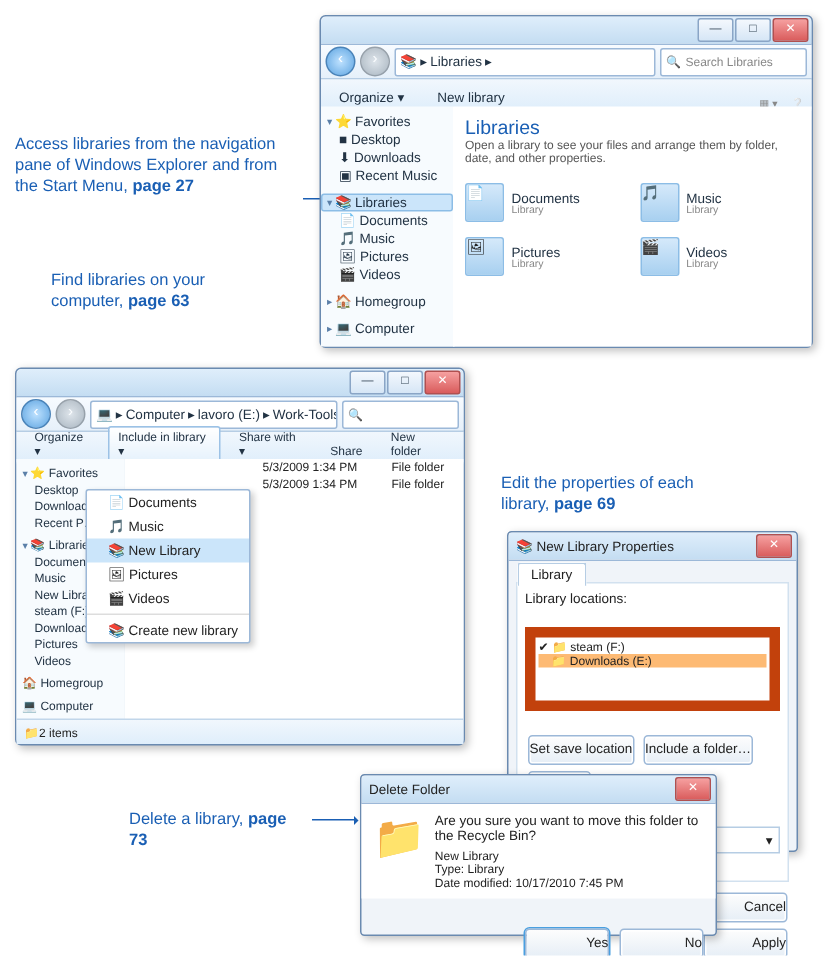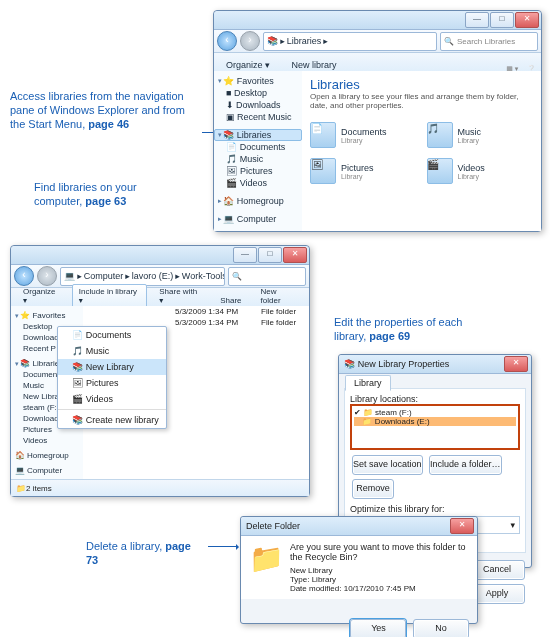--- a/index.html
+++ b/index.html
@@ -37,29 +37,29 @@
 .drop .dsel{background:#cbe5fa}
 .drop hr{margin:2px 0;border:none;border-top:1px solid #ddd}
 .callout{position:absolute;font-size:11px;color:#1a5fb4;line-height:1.25}
 .callout b{font-weight:700}
 .lead{position:absolute;border-top:1px solid #1a5fb4}
 .lead::after{content:"";position:absolute;right:-4px;top:-3px;border:3px solid transparent;border-left-color:#1a5fb4}
 .dlg{position:absolute;background:#f0f4f9;border:1px solid #6a8ab0;border-radius:3px;box-shadow:2px 2px 6px rgba(0,0,0,.25);font-size:9px}
 .dlgti{height:18px;background:linear-gradient(#dfeefb,#c4ddf2);border-bottom:1px solid #9cb8d8;padding:0 5px;line-height:18px;border-radius:3px 3px 0 0;position:relative}
 .dlgbody{background:#fff;margin:5px;border:1px solid #d2e1ef;padding:5px}
 .fld{height:16px;border:1px solid #b6cde4;background:#fff;display:flex;align-items:center;padding:0 4px;margin:2px 0}
-.btn7{display:inline-block;min-width:54px;height:18px;background:linear-gradient(#fdfdfd,#e6eef6);border:1px solid #9cb8d8;border-radius:3px;text-align:center;line-height:17px;font-size:9px;margin:2px;box-shadow:0 0 0 1px #fff inset}
+.btn7{display:inline-block;min-width:54px;height:18px;background:linear-gradient(#fdfdfd,#e6eef6);border:1px solid #9cb8d8;border-radius:3px;text-align:right;line-height:17px;font-size:9px;margin:2px;box-shadow:0 0 0 1px #fff inset}
 .status{height:16px;background:linear-gradient(#f1f7fd,#dfeefb);border-top:1px solid #c1d6ea;font-size:8px;padding:0 5px;display:flex;align-items:center}
 .listhdr{height:16px;background:linear-gradient(#fdfdfd,#ececec);border-bottom:1px solid #ddd;display:flex;font-size:8px;color:#555}
 .listhdr span{padding:2px 6px;border-right:1px solid #ddd}
 </style>
 </head>
 <body>
 
-<div class="callout" style="left:10px;top:90px;width:190px"><span>Access libraries from the navigation pane of Windows Explorer and from the Start Menu, </span><b>page 46</b></div>
+<div class="callout" style="left:10px;top:90px;width:190px"><span>Access libraries from the navigation pane of Windows Explorer and from the Start Menu, </span><b>page 27</b></div>
 <div class="lead" style="left:202px;top:132px;width:30px"></div>
 
 <div class="callout" style="left:34px;top:181px;width:150px"><span>Find libraries on your computer, </span><b>page 63</b></div>
 
 <div class="callout" style="left:334px;top:316px;width:160px"><span>Edit the properties of each library, </span><b>page 69</b></div>
 
 <div class="callout" style="left:86px;top:540px;width:120px"><span>Delete a library, </span><b>page 73</b></div>
 <div class="lead" style="left:208px;top:546px;width:30px"></div>
 
 <div class="window" style="left:213px;top:10px;width:327px;height:220px">
@@ -221,21 +221,21 @@
     <hr>
     <div>📚 <span>Create new library</span></div>
   </div>
 </div>
 
 <div class="dlg" style="left:338px;top:354px;width:192px;height:212px">
   <div class="dlgti">📚 <span>New Library Properties</span><span style="position:absolute;right:3px;top:1px" class="wbtn cls">✕</span></div>
   <div style="padding:4px 6px 0"><span style="background:#fff;border:1px solid #b6cde4;border-bottom-color:#fff;padding:2px 8px;border-radius:2px 2px 0 0">Library</span></div>
   <div class="dlgbody" style="margin-top:0">
     <div>Library locations:</div>
-    <div style="border:2px solid #c2410c;background:#fff;height:38px;margin:0 0;padding:2px;font-size:8px">
+    <div style="border:7px solid #c2410c;background:#fff;height:38px;margin:14px 0;padding:2px;font-size:8px">
       <div>✔ 📁 <span>steam (F:)</span></div>
       <div style="background:#fdba74;padding:0 2px">&nbsp;&nbsp;&nbsp;📁 <span>Downloads (E:)</span></div>
     </div>
     <div style="text-align:left;margin:3px 0">
       <span class="btn7" style="min-width:66px">Set save location</span>
       <span class="btn7" style="min-width:66px">Include a folder…</span>
       <span class="btn7" style="min-width:40px">Remove</span>
     </div>
     <div>Optimize this library for:</div>
     <div class="fld">

